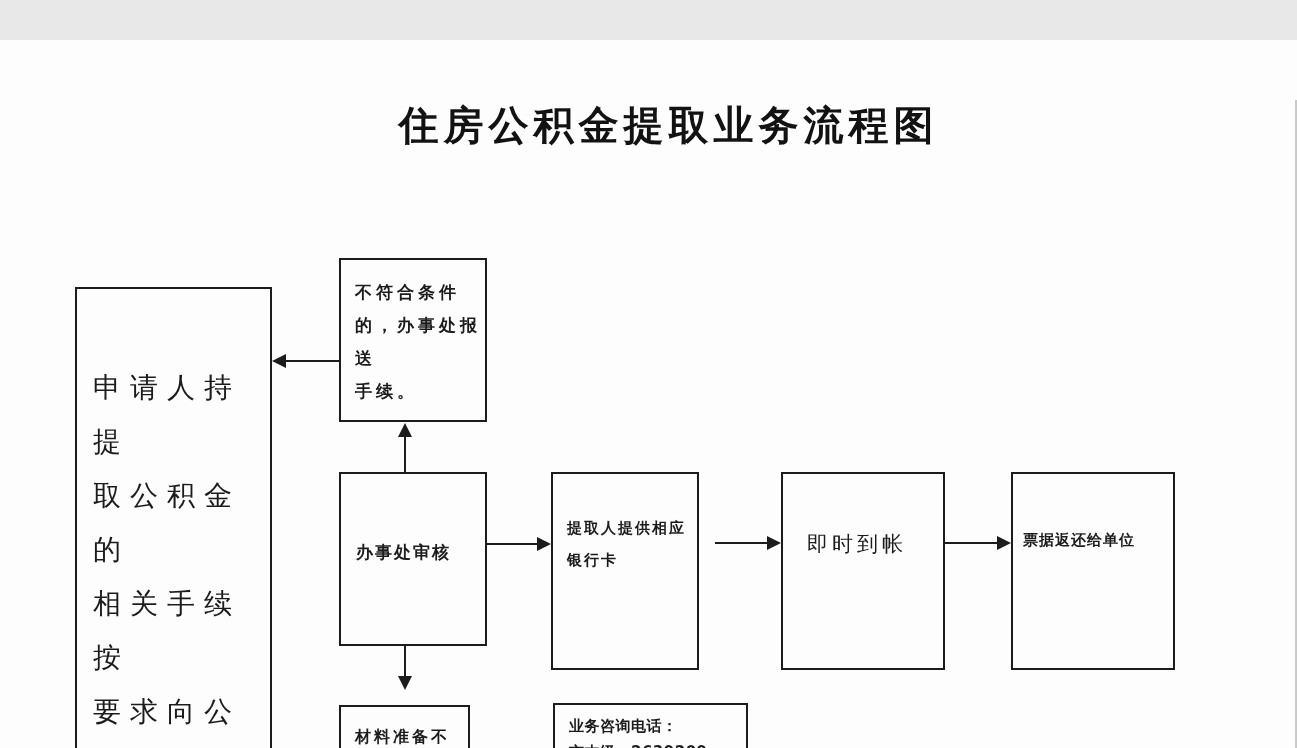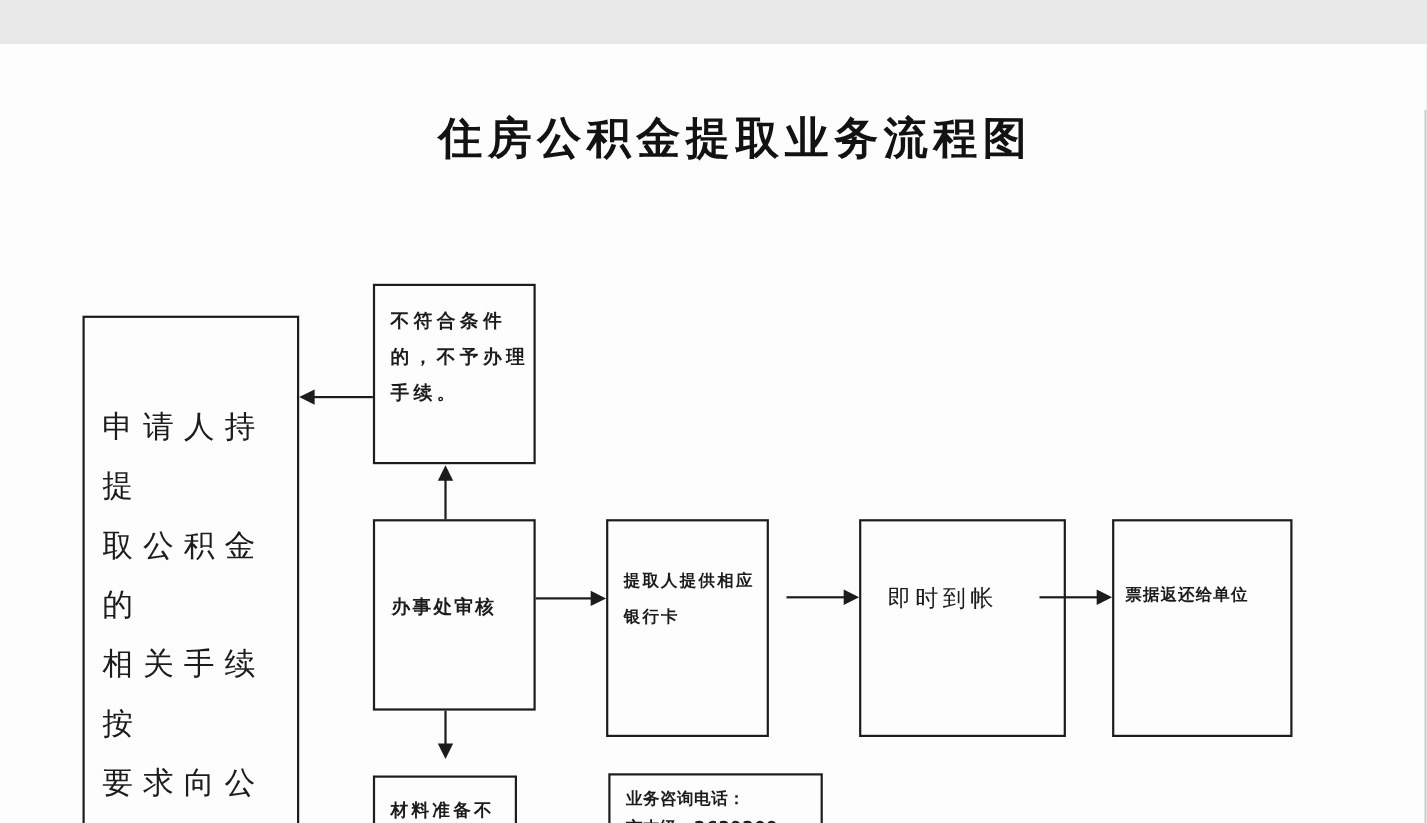--- a/index.html
+++ b/index.html
@@ -68,21 +68,21 @@
   }
   .node-bankcard {
     left: 551px; top: 432px; width: 148px; height: 198px;
     padding: 38px 0 16px 14px;
     font-size: 15px;
     line-height: 32px;
     letter-spacing: 2px;
     font-weight: 600;
   }
   .node-credit {
-    left: 781px; top: 432px; width: 188px; height: 198px;
+    left: 781px; top: 432px; width: 164px; height: 198px;
     padding: 56px 4px 0 24px;
     font-size: 21px;
     line-height: 28px;
     letter-spacing: 4px;
   }
   .node-receipt {
     left: 1011px; top: 432px; width: 164px; height: 198px;
     padding: 54px 0 0 10px;
     font-size: 15px;
     line-height: 24px;
@@ -132,21 +132,21 @@
 
   <div class="node node-applicant">申请人持提
 取公积金的
 相关手续按
 要求向公积
 金管理中心
 办事处报送
 相关材料</div>
 
   <div class="node node-reject">不符合条件
-的，不予办理
+的，办事处报送
 手续。</div>
 
   <div class="node node-review">办事处审核</div>
 
   <div class="node node-bankcard">提取人提供相应
 银行卡</div>
 
   <div class="node node-credit">即时到帐</div>
 
   <div class="node node-receipt">票据返还给单位</div>

